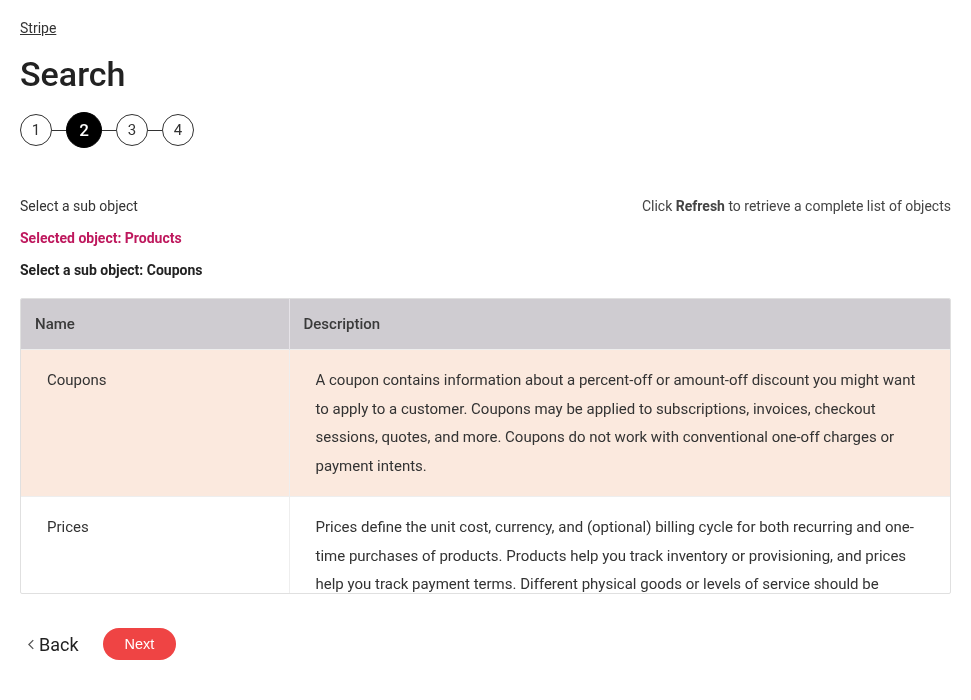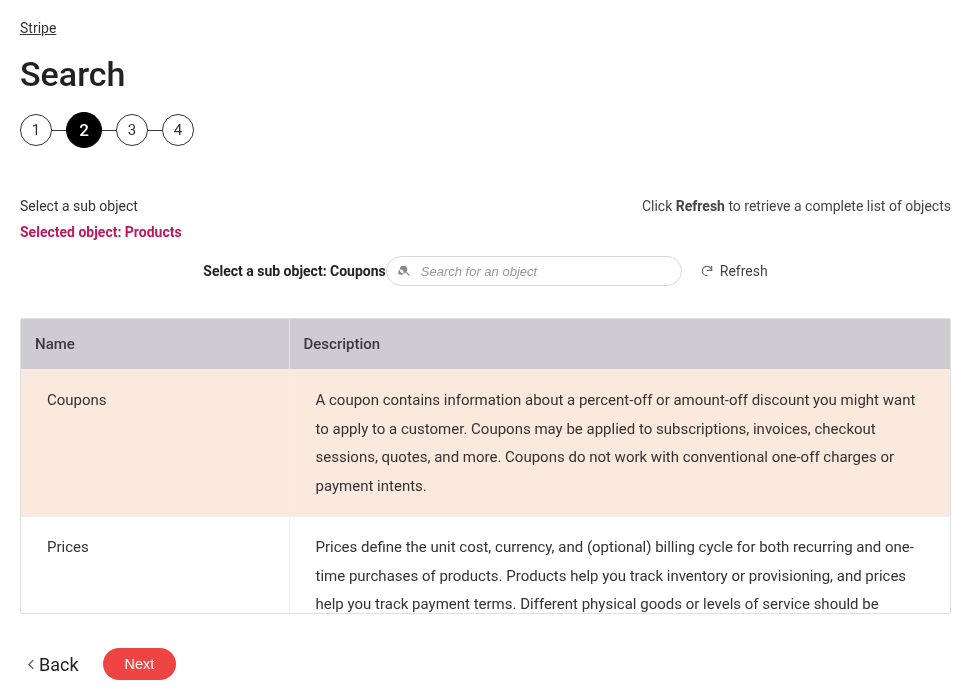--- a/index.html
+++ b/index.html
@@ -55,42 +55,42 @@
   }
   .step-line {
     width: 14px;
     height: 1px;
     background: #333;
   }
   .row-between {
     display: flex;
     justify-content: space-between;
     align-items: center;
-    margin-bottom: 10px;
+    margin-bottom: 16px;
   }
   .hint-left {
     font-size: 14px;
     color: #333;
   }
   .hint-right {
     font-size: 14px;
     color: #444;
   }
   .hint-right .bold { font-weight: 700; }
   .status-line {
     font-size: 14px;
     font-weight: 700;
     color: #be185d;
     margin-bottom: 16px;
   }
   .search-row {
     display: flex;
-    justify-content: center;
-    align-items: center;
-    margin-bottom: 32px;
+    justify-content: space-between;
+    align-items: center;
+    margin-bottom: 20px;
   }
   .sub-object-label {
     font-size: 14px;
     font-weight: 700;
     color: #222;
   }
   .search-group {
     display: flex;
     align-items: center;
     gap: 18px;
@@ -222,35 +222,20 @@
   <div class="hint-left">Select a sub object</div>
   <div class="hint-right">
     <span>Click </span><span class="bold">Refresh</span><span> to retrieve a complete list of objects</span>
   </div>
 </div>
 
 <div class="status-line">Selected object: Products</div>
 
 <div class="search-row">
   <div class="sub-object-label">Select a sub object: Coupons</div>
-  <div class="search-group">
-    <div class="search-input-wrap">
-      <svg viewBox="0 0 24 24">
-          <path d="M15.5 14h-.79l-.28-.27A6.471 6.471 0 0016 9.5 6.5 6.5 0 109.5 16c1.61 0 3.09-.59 4.23-1.57l.27.28v.79l5 4.99L20.49 19l-4.99-5zM9.5 14A4.5 4.5 0 115 9.5 4.5 4.5 0 019.5 14z"></path>
-        </svg>
-      <input class="search-input" type="text" placeholder="Search for an object" style="">
-    </div>
-    <div class="refresh-link">
-      <svg viewBox="0 0 24 24" stroke-width="2">
-          <path d="M20 11A8 8 0 1 0 12 20" stroke-linecap="round"></path>
-          <path d="M20 4v7h-7" stroke-linecap="round" stroke-linejoin="round"></path>
-        </svg>
-      <span>Refresh</span>
-    </div>
-  </div>
 </div>
 
 <div class="table-container">
   <div class="scroll-region">
     <table>
       <colgroup>
           <col class="col-name">
           <col>
         </colgroup>
       <thead>

